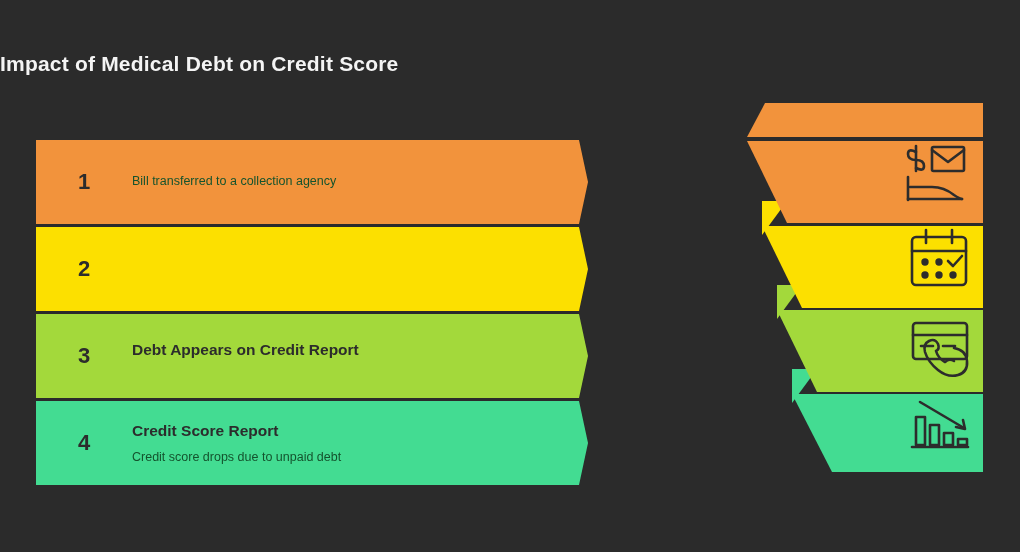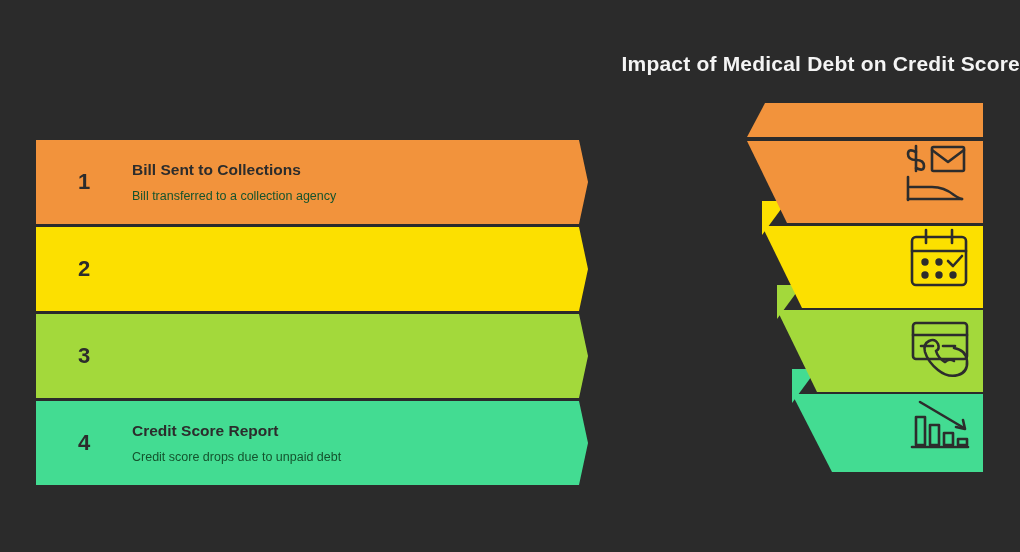--- a/index.html
+++ b/index.html
@@ -9,21 +9,21 @@
     font-family:"Liberation Sans","DejaVu Sans",sans-serif;
     overflow:hidden;
     position:relative;
   }
   #stage{position:absolute;inset:0;}
 
   
   .title{
     position:absolute;
     left:0;right:0;top:52px;
-    text-align:right;
+    text-align:left;
     color:#f4f4f4;
     font-size:21px;
     font-weight:bold;
     letter-spacing:.2px;
   }
 
   
   .steps{position:absolute;left:36px;top:140px;width:552px;}
   .step{
     position:relative;
@@ -66,32 +66,32 @@
 
 <div id="stage">
 
   <div class="title">Impact of Medical Debt on Credit Score</div>
 
   <div class="steps">
 
     <div class="step" style="background:#F2933C;">
       <div class="step-num">1</div>
       <div class="step-text">
-        <div class="step-title">Bill Sent to Collections</div>
         <div class="step-desc">Bill transferred to a collection agency</div>
       </div>
     </div>
 
     <div class="step" style="background:#FCE000;">
       <div class="step-num">2</div>
     </div>
 
     <div class="step" style="background:#A3D93B;">
       <div class="step-num">3</div>
       <div class="step-text">
+        <div class="step-title">Debt Appears on Credit Report</div>
       </div>
     </div>
 
     <div class="step" style="background:#43DC92;">
       <div class="step-num">4</div>
       <div class="step-text">
         <div class="step-title">Credit Score Report</div>
         <div class="step-desc">Credit score drops due to unpaid debt</div>
       </div>
     </div>

